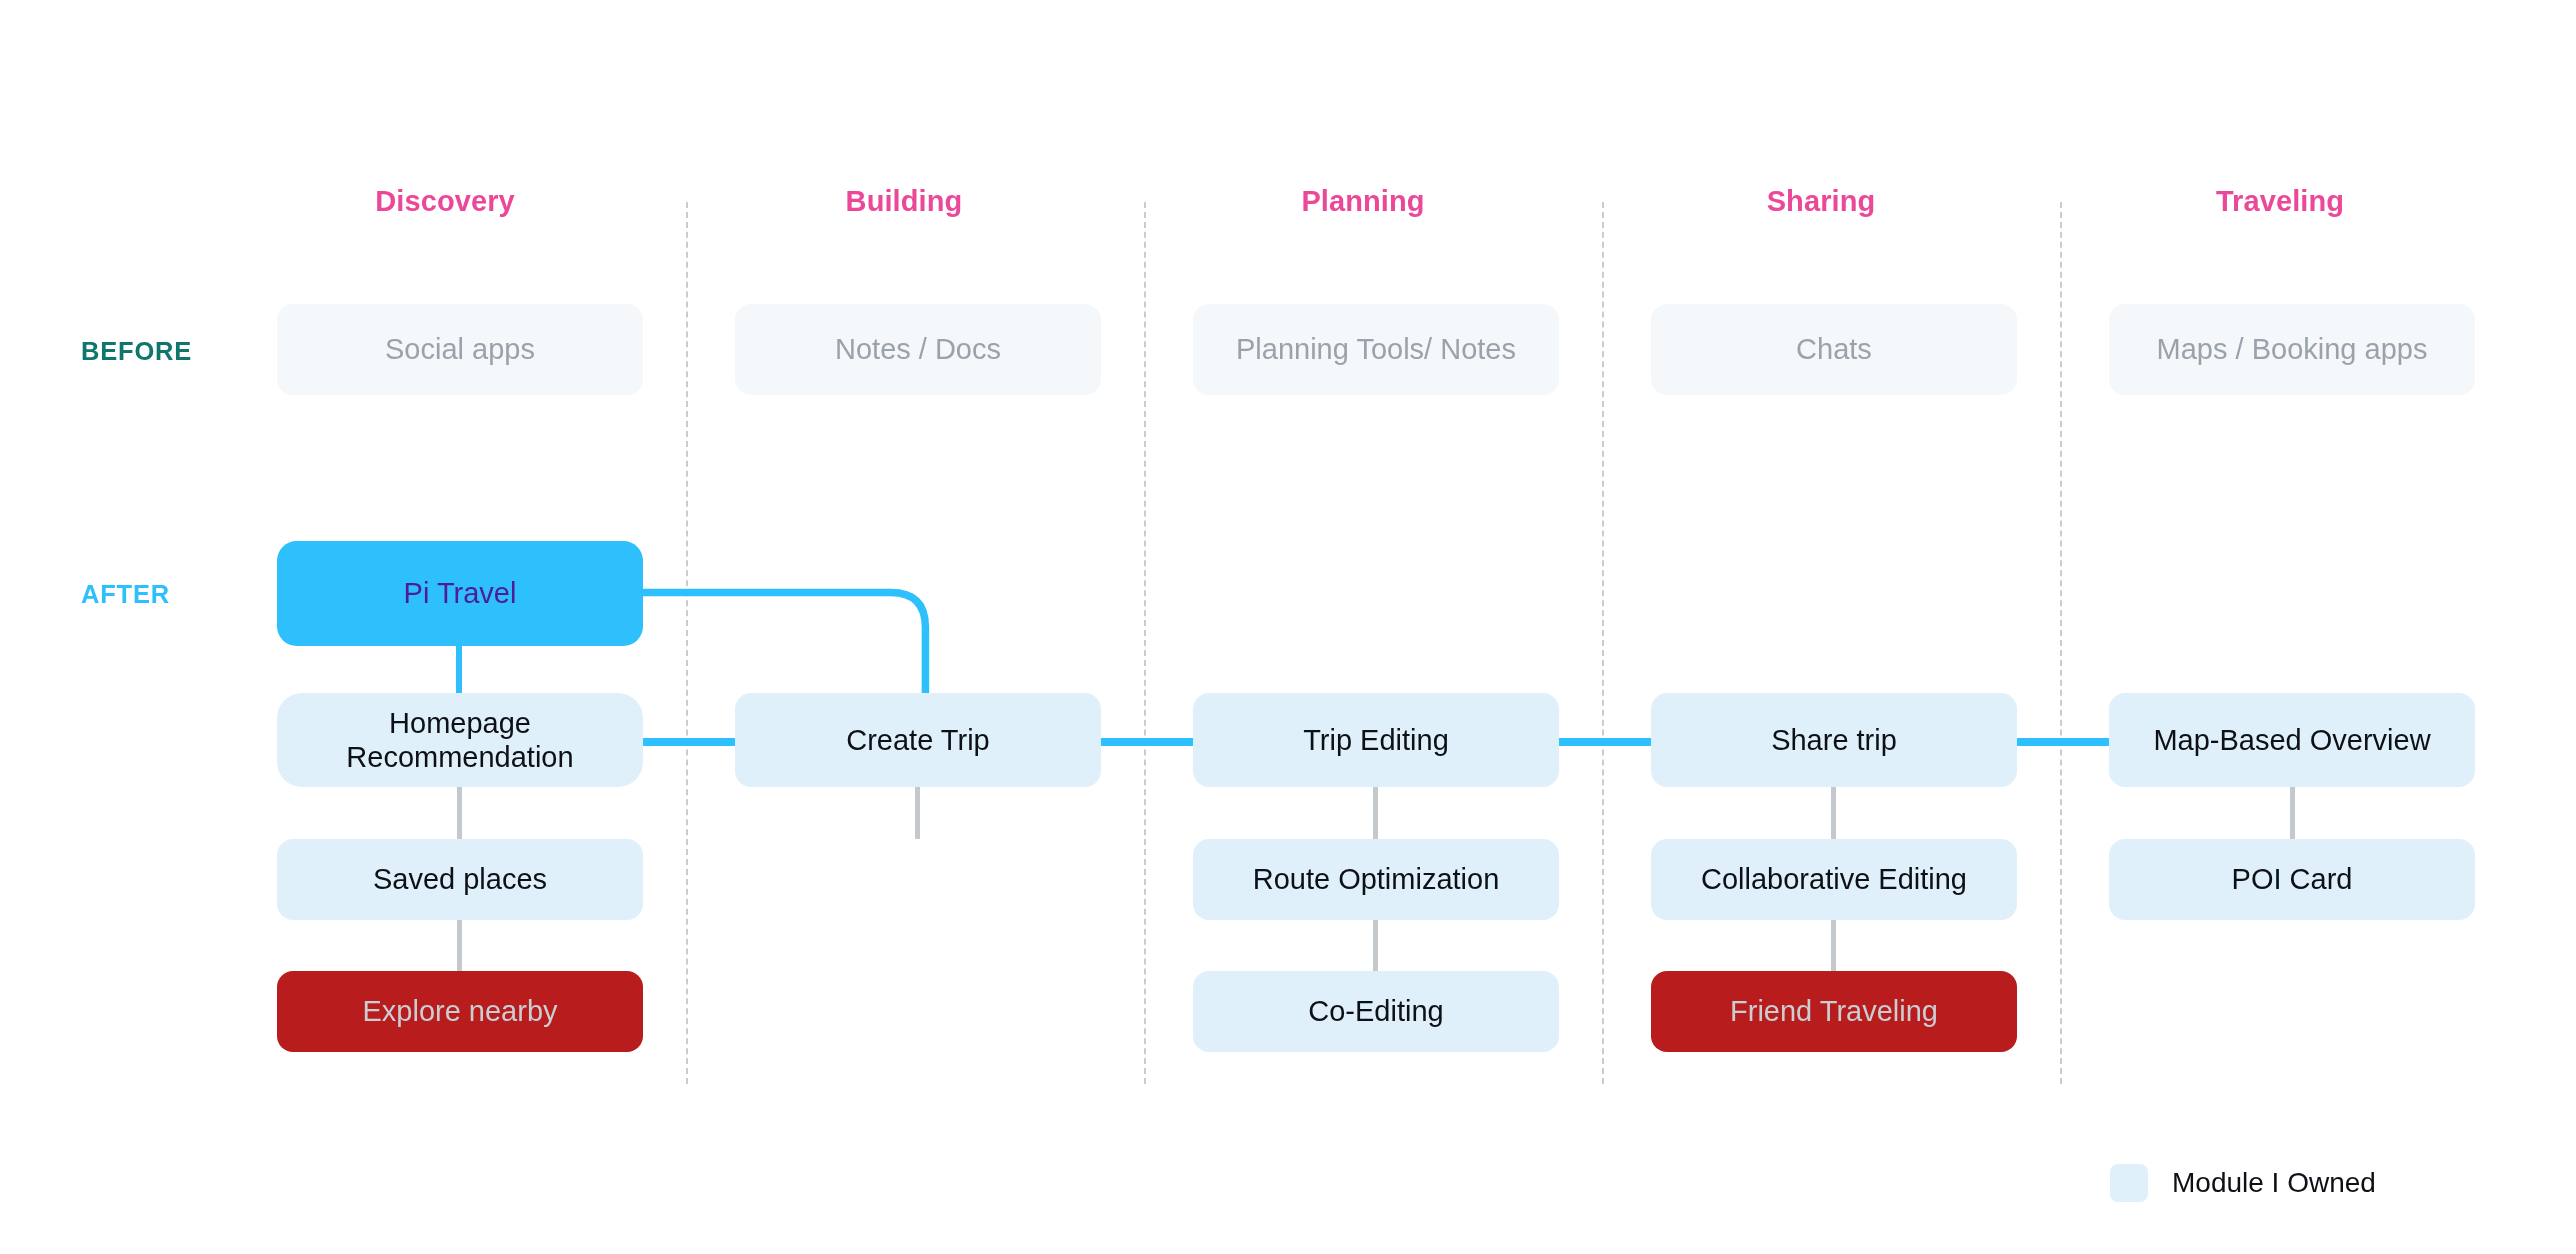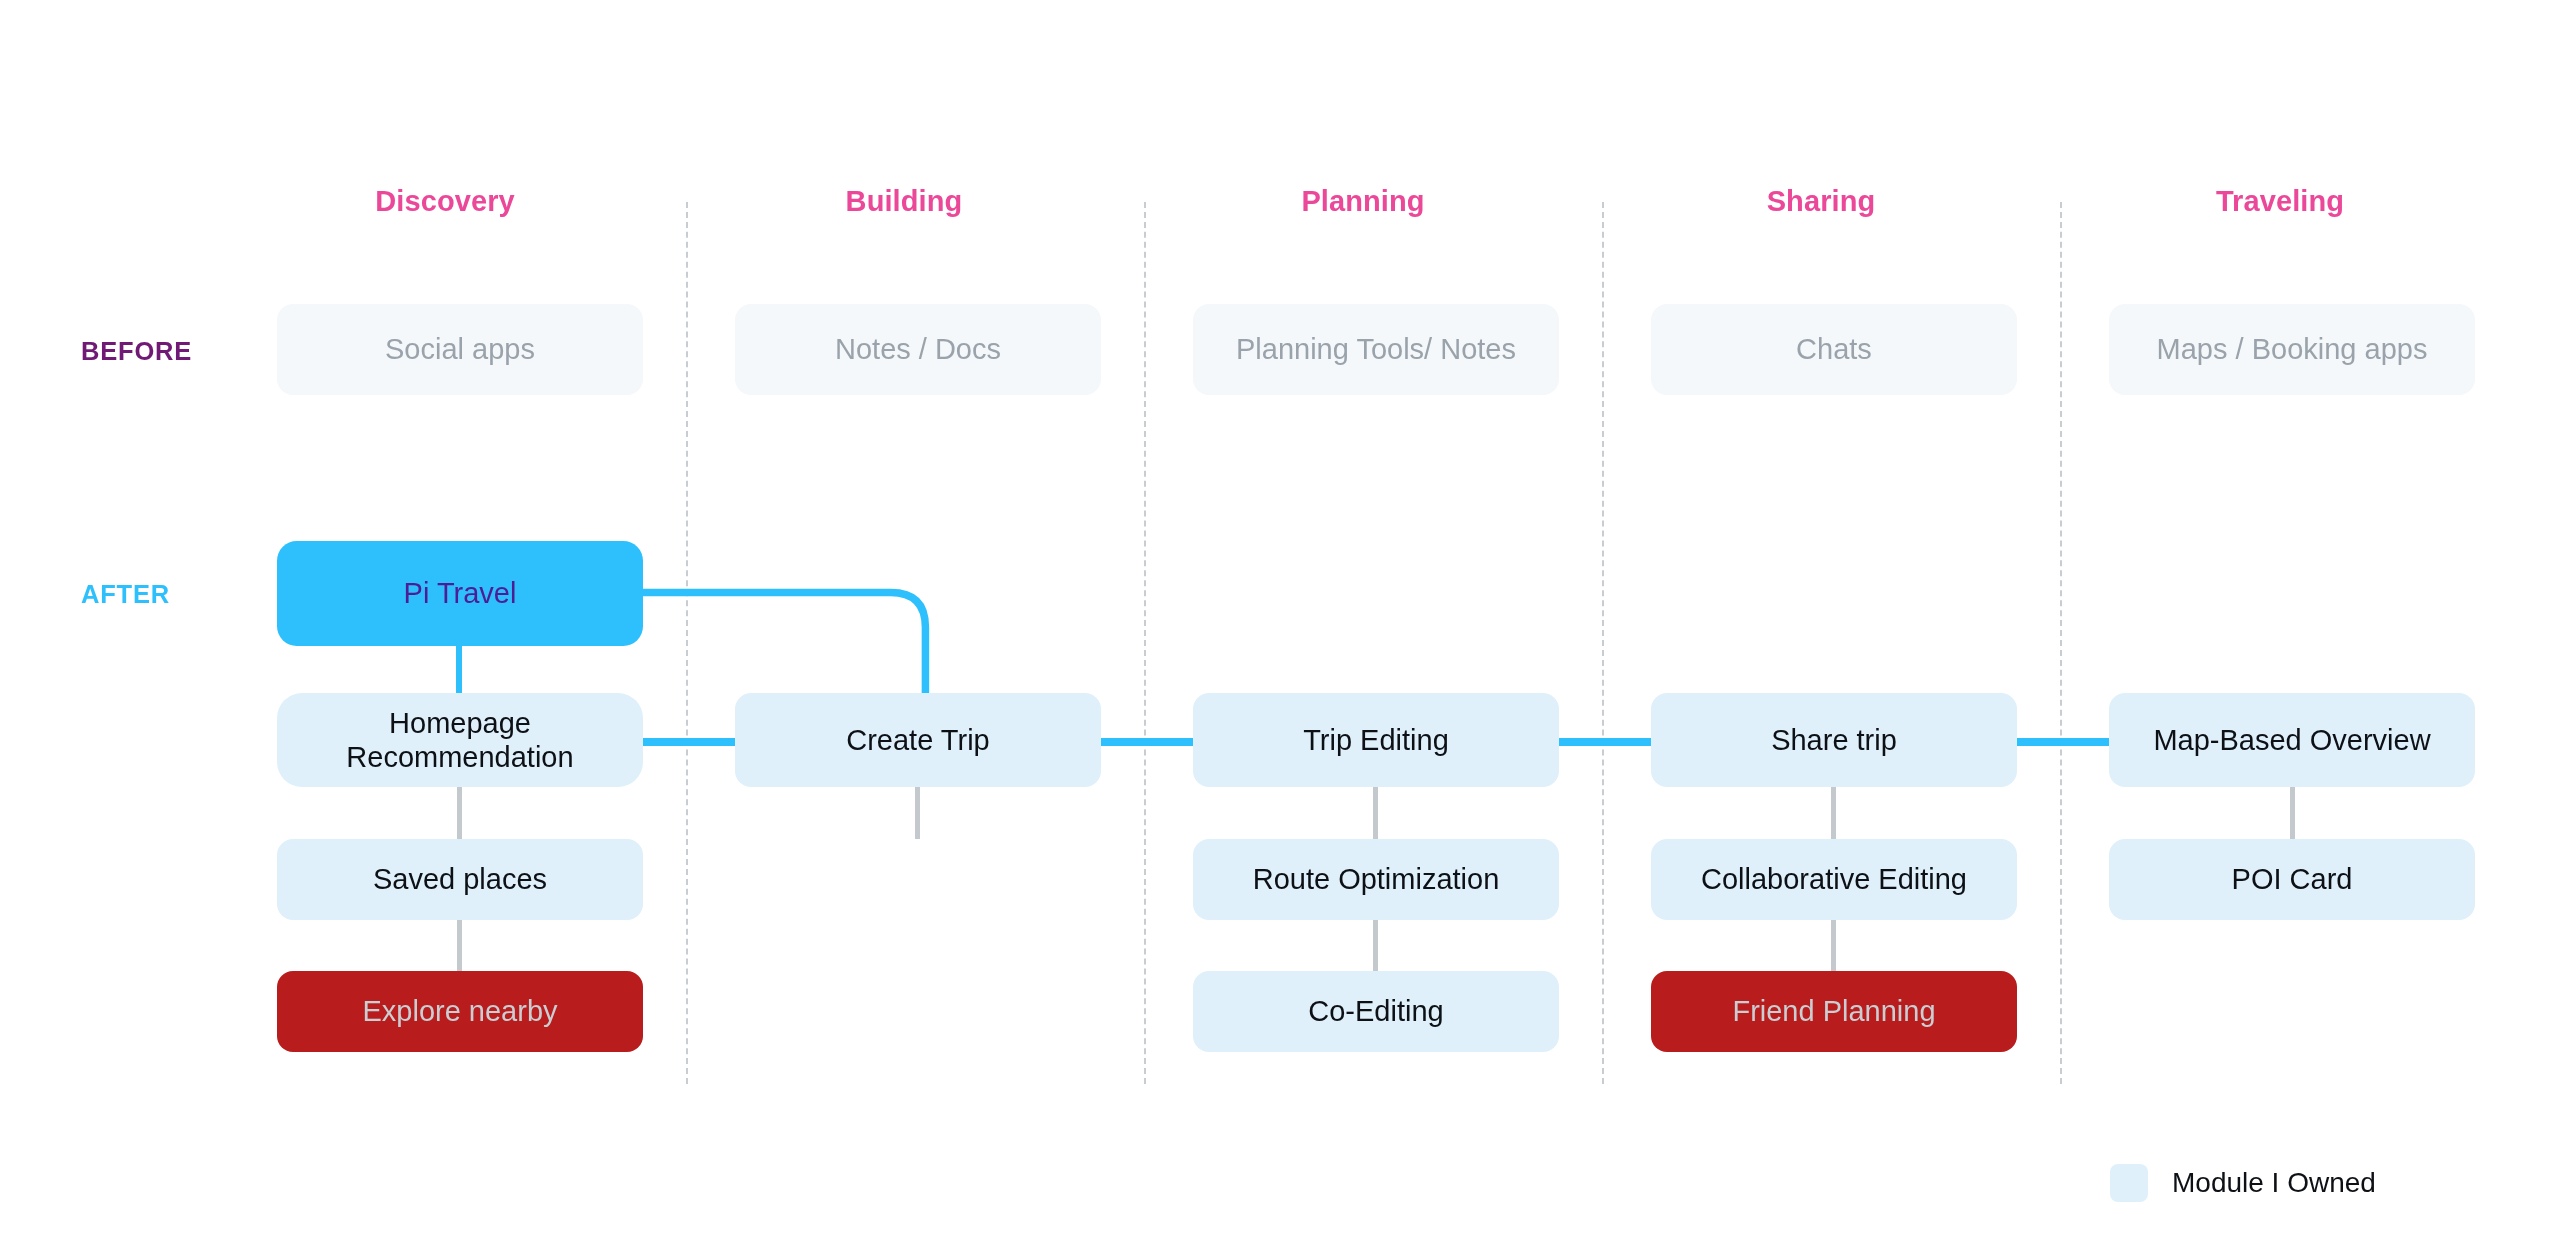--- a/index.html
+++ b/index.html
@@ -33,21 +33,21 @@
   }
 
   
   .row-label{
     position:absolute;
     font-size:25.5px;
     font-weight:bold;
     letter-spacing:0.8px;
     white-space:nowrap;
   }
-  .row-label.before{color:#701a75;}
+  .row-label.before{color:#0f766e;}
   .row-label.after{color:#2ec0fc;font-weight:bold;}
 
   
   .box{
     position:absolute;
     box-sizing:border-box;
     border-radius:16px;
     display:flex;
     align-items:center;
     justify-content:center;
@@ -159,21 +159,21 @@
   <div class="box muted" style="left:277px;top:971px;width:366px;height:81px;">Explore nearby</div>
 
   <div class="box owned" style="left:735px;top:693px;width:366px;height:94px;">Create Trip</div>
 
   <div class="box owned" style="left:1193px;top:693px;width:366px;height:94px;">Trip Editing</div>
   <div class="box owned" style="left:1193px;top:839px;width:366px;height:81px;">Route Optimization</div>
   <div class="box owned" style="left:1193px;top:971px;width:366px;height:81px;">Co-Editing</div>
 
   <div class="box owned" style="left:1651px;top:693px;width:366px;height:94px;">Share trip</div>
   <div class="box owned" style="left:1651px;top:839px;width:366px;height:81px;">Collaborative Editing</div>
-  <div class="box muted" style="left:1651px;top:971px;width:366px;height:81px;">Friend Planning</div>
+  <div class="box muted" style="left:1651px;top:971px;width:366px;height:81px;">Friend Traveling</div>
 
   <div class="box owned" style="left:2109px;top:693px;width:366px;height:94px;">Map-Based Overview</div>
   <div class="box owned" style="left:2109px;top:839px;width:366px;height:81px;">POI Card</div>
 
   <div id="legend" style="left:2110px;top:1164px;">
     <div class="swatch"></div>
     <div class="legend-text">Module I Owned</div>
   </div>
 
 </div>

